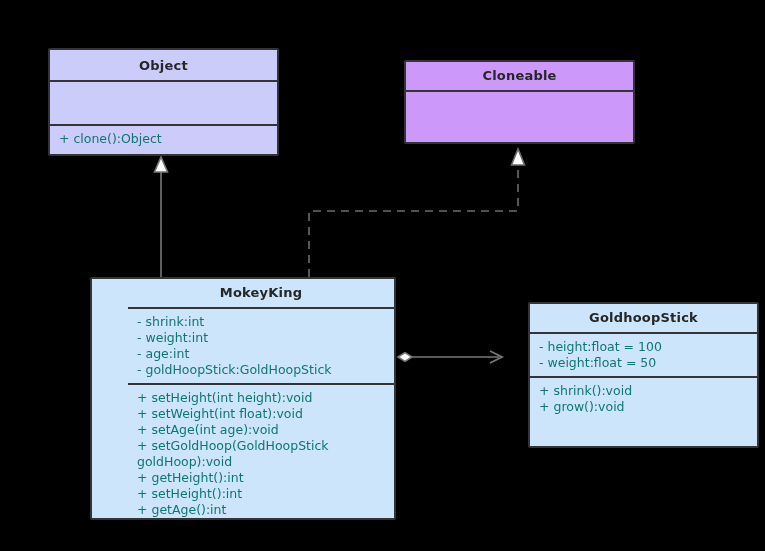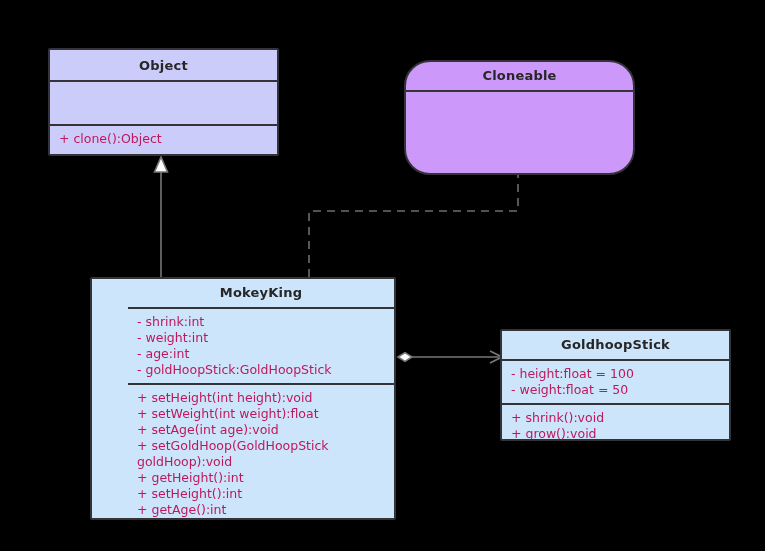--- a/index.html
+++ b/index.html
@@ -46,21 +46,21 @@
     padding: 6px 4px 7px 4px;
     box-sizing: border-box;
     border-bottom: 2px solid #333338;
     flex: none;
   }
 
   .uml-compartment {
     box-sizing: border-box;
     padding: 5px 8px 5px 9px;
     font-size: 12.5px;
-    color: #be185d;
+    color: #0f766e;
     line-height: 16px;
     flex: none;
   }
 
   .uml-compartment.divider-top {
     border-top: 2px solid #333338;
   }
 
   .uml-compartment .member {
     white-space: normal;
@@ -74,36 +74,34 @@
   
   #class-object {
     left: 48px;  top: 48px;  width: 231px; height: 108px;
     background: #ccccfa;
     justify-content: center;
   }
   #class-object .attrs { height: 42px; }
   #class-object .ops { }
 
   #class-cloneable {
-    left: 404px; top: 60px; width: 231px; height: 115px;
+    left: 404px; top: 60px; width: 231px; height: 84px;
     background: #cc99fa;
-    border-radius: 26px;
   }
   #class-cloneable .attrs { height: 100%; }
 
   #class-mokeyking {
     left: 90px;  top: 277px; width: 306px; height: 243px;
     background: #cce5fa;
     padding-left: 36px;
   }
 
   #class-goldhoopstick {
-    left: 500px; top: 302px; width: 231px; height: 112px;
+    left: 528px; top: 302px; width: 231px; height: 146px;
     background: #cce5fa;
-    margin-top: 27px;
   }
 
   
   #connectors {
     position: absolute;
     left: 0; top: 0;
     width: 765px;
     height: 551px;
     pointer-events: none;
   }
@@ -148,21 +146,21 @@
   <div class="uml-class" id="class-mokeyking">
     <div class="uml-title">MokeyKing</div>
     <div class="uml-compartment attrs">
       <div class="member">- shrink:int</div>
       <div class="member">- weight:int</div>
       <div class="member">- age:int</div>
       <div class="member">- goldHoopStick:GoldHoopStick</div>
     </div>
     <div class="uml-compartment ops divider-top">
       <div class="member">+ setHeight(int height):void</div>
-      <div class="member">+ setWeight(int weight):float</div>
+      <div class="member">+ setWeight(int float):void</div>
       <div class="member">+ setAge(int age):void</div>
       <div class="member">+ setGoldHoop(GoldHoopStick goldHoop):void</div>
       <div class="member">+ getHeight():int</div>
       <div class="member">+ setHeight():int</div>
       <div class="member">+ getAge():int</div>
       <div class="member">+ getGoldHoop():GoldHoopStick</div>
     </div>
   </div>
 
   <div class="uml-class" id="class-goldhoopstick">

